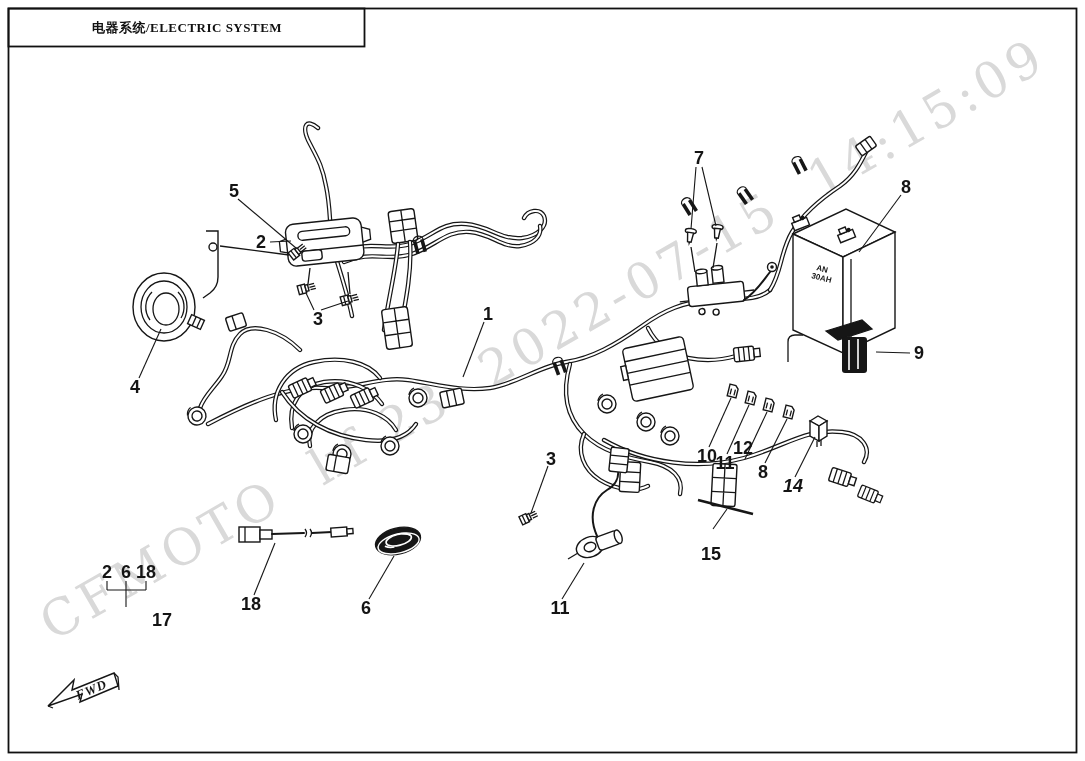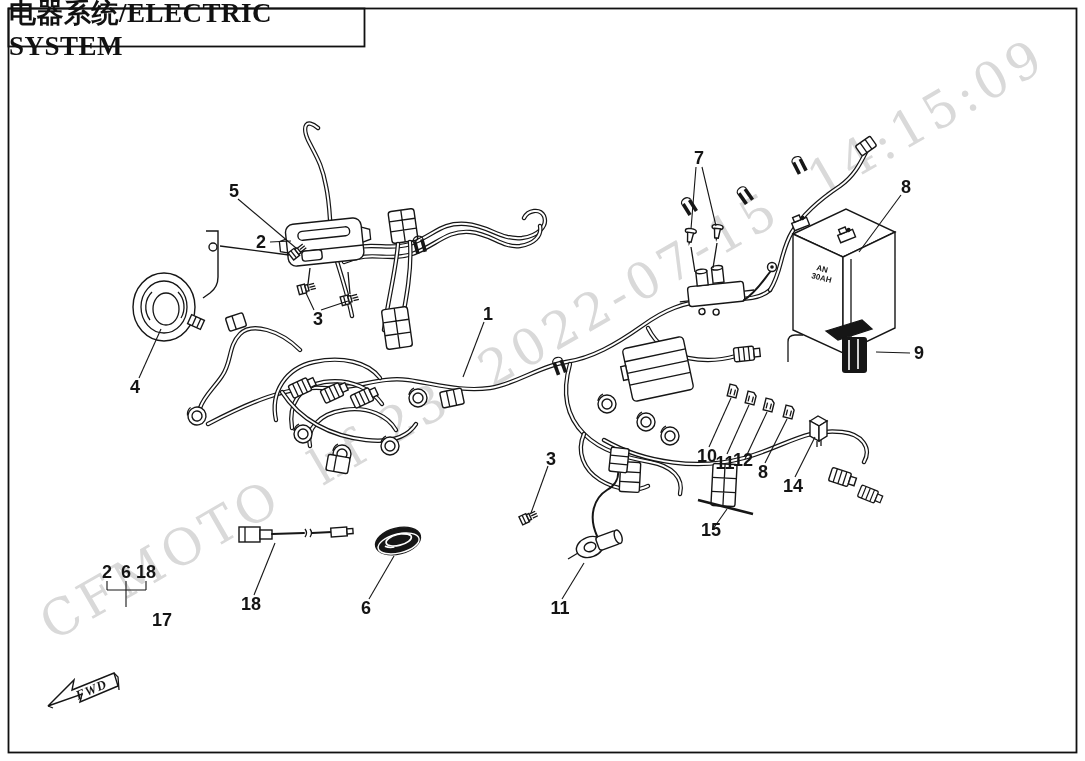--- a/index.html
+++ b/index.html
@@ -5,21 +5,21 @@
   html,body{margin:0;padding:0;background:#fff;}
   body{width:1085px;height:761px;position:relative;overflow:hidden;
        font-family:"Liberation Sans",sans-serif;color:#111;}
   .watermark{position:absolute;left:30px;top:602px;z-index:1;
        transform:rotate(-30deg);transform-origin:0 0;
        font-family:"DejaVu Serif",serif;font-size:50px;letter-spacing:5px;
        color:#d9d9d9;white-space:pre;pointer-events:none;}
   svg.diagram{position:absolute;left:0;top:0;z-index:2;}
   .title-box{position:absolute;left:9px;top:9px;width:356px;height:38px;z-index:4;
        display:flex;align-items:center;justify-content:center;
-       font-family:"Liberation Serif",serif;font-weight:700;font-size:27px;
+       font-family:"Liberation Serif",serif;font-weight:700;font-size:13px;
        letter-spacing:0.5px;}
   #callout-layer{position:absolute;left:0;top:0;width:1085px;height:761px;z-index:5;pointer-events:none;}
   .callout{position:absolute;transform:translate(-50%,-50%);
        font:700 18px "Liberation Sans",sans-serif;color:#141414;}
   
   .ln{stroke:#161616;stroke-width:1.3;fill:none;}
   .part{stroke:#161616;stroke-width:1.4;fill:#fff;}
   .darkp{fill:#161616;stroke:none;}
   .tube{stroke:#161616;stroke-width:4.4;fill:none;stroke-linecap:round;}
   .tube-top{stroke:#ffffff;stroke-width:2;fill:none;stroke-linecap:round;}
@@ -340,23 +340,23 @@
     <div class="callout" style="left: 318px; top: 319px;">3</div>
     <div class="callout" style="left: 551px; top: 459px;">3</div>
     <div class="callout" style="left: 135px; top: 387px;">4</div>
     <div class="callout" style="left: 234px; top: 191px;">5</div>
     <div class="callout" style="left: 366px; top: 608px;">6</div>
     <div class="callout" style="left: 699px; top: 158px;">7</div>
     <div class="callout" style="left: 906px; top: 187px;">8</div>
     <div class="callout" style="left: 919px; top: 353px;">9</div>
     <div class="callout" style="left: 707px; top: 456px;">10</div>
     <div class="callout" style="left: 725px; top: 463px;">11</div>
-    <div class="callout" style="left: 743px; top: 460px;">12</div>
+    <div class="callout" style="left: 743px; top: 448px;">12</div>
     <div class="callout" style="left: 763px; top: 472px;">8</div>
-    <div class="callout" style="left: 793px; top: 486px;">14</div>
-    <div class="callout" style="left: 711px; top: 530px;">15</div>
+    <div class="callout" style="left: 793px; top: 486px; font-style: italic;">14</div>
+    <div class="callout" style="left: 711px; top: 554px;">15</div>
     <div class="callout" style="left: 560px; top: 608px;">11</div>
     <div class="callout" style="left: 126px; top: 620px; margin-left: 36px;">17</div>
     <div class="callout" style="left: 251px; top: 604px;">18</div>
     <div class="callout" style="left: 107px; top: 572px;">2</div>
     <div class="callout" style="left: 126px; top: 572px;">6</div>
     <div class="callout" style="left: 146px; top: 572px;">18</div>
   </div>
 
 </body></html>

